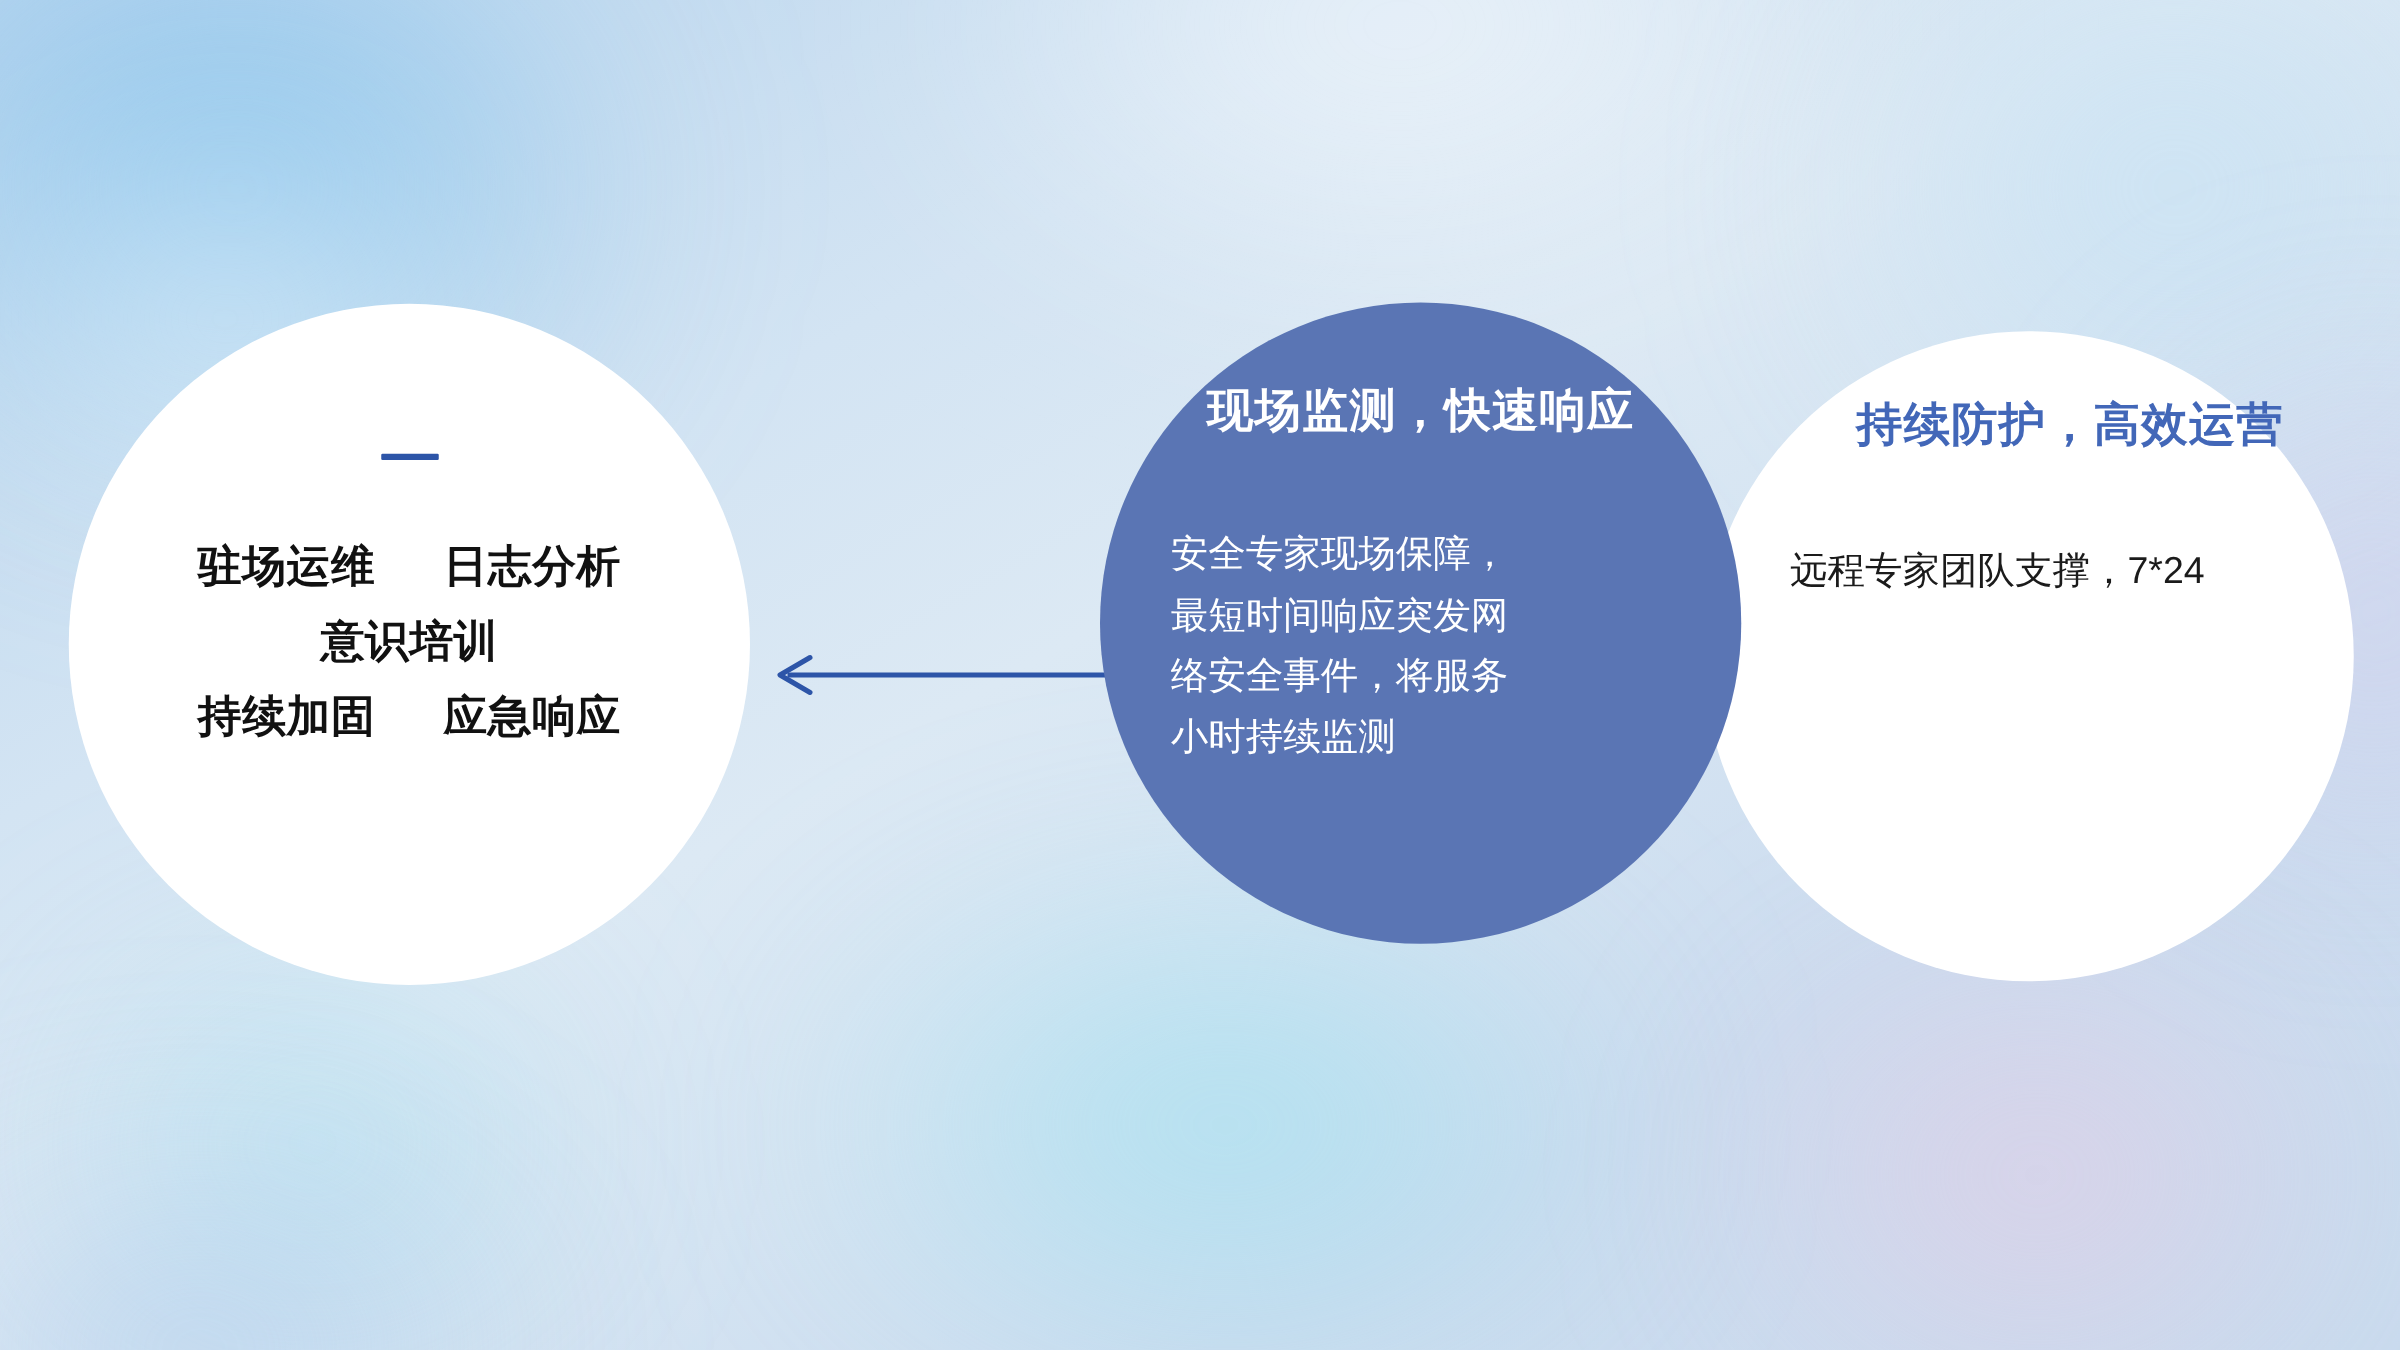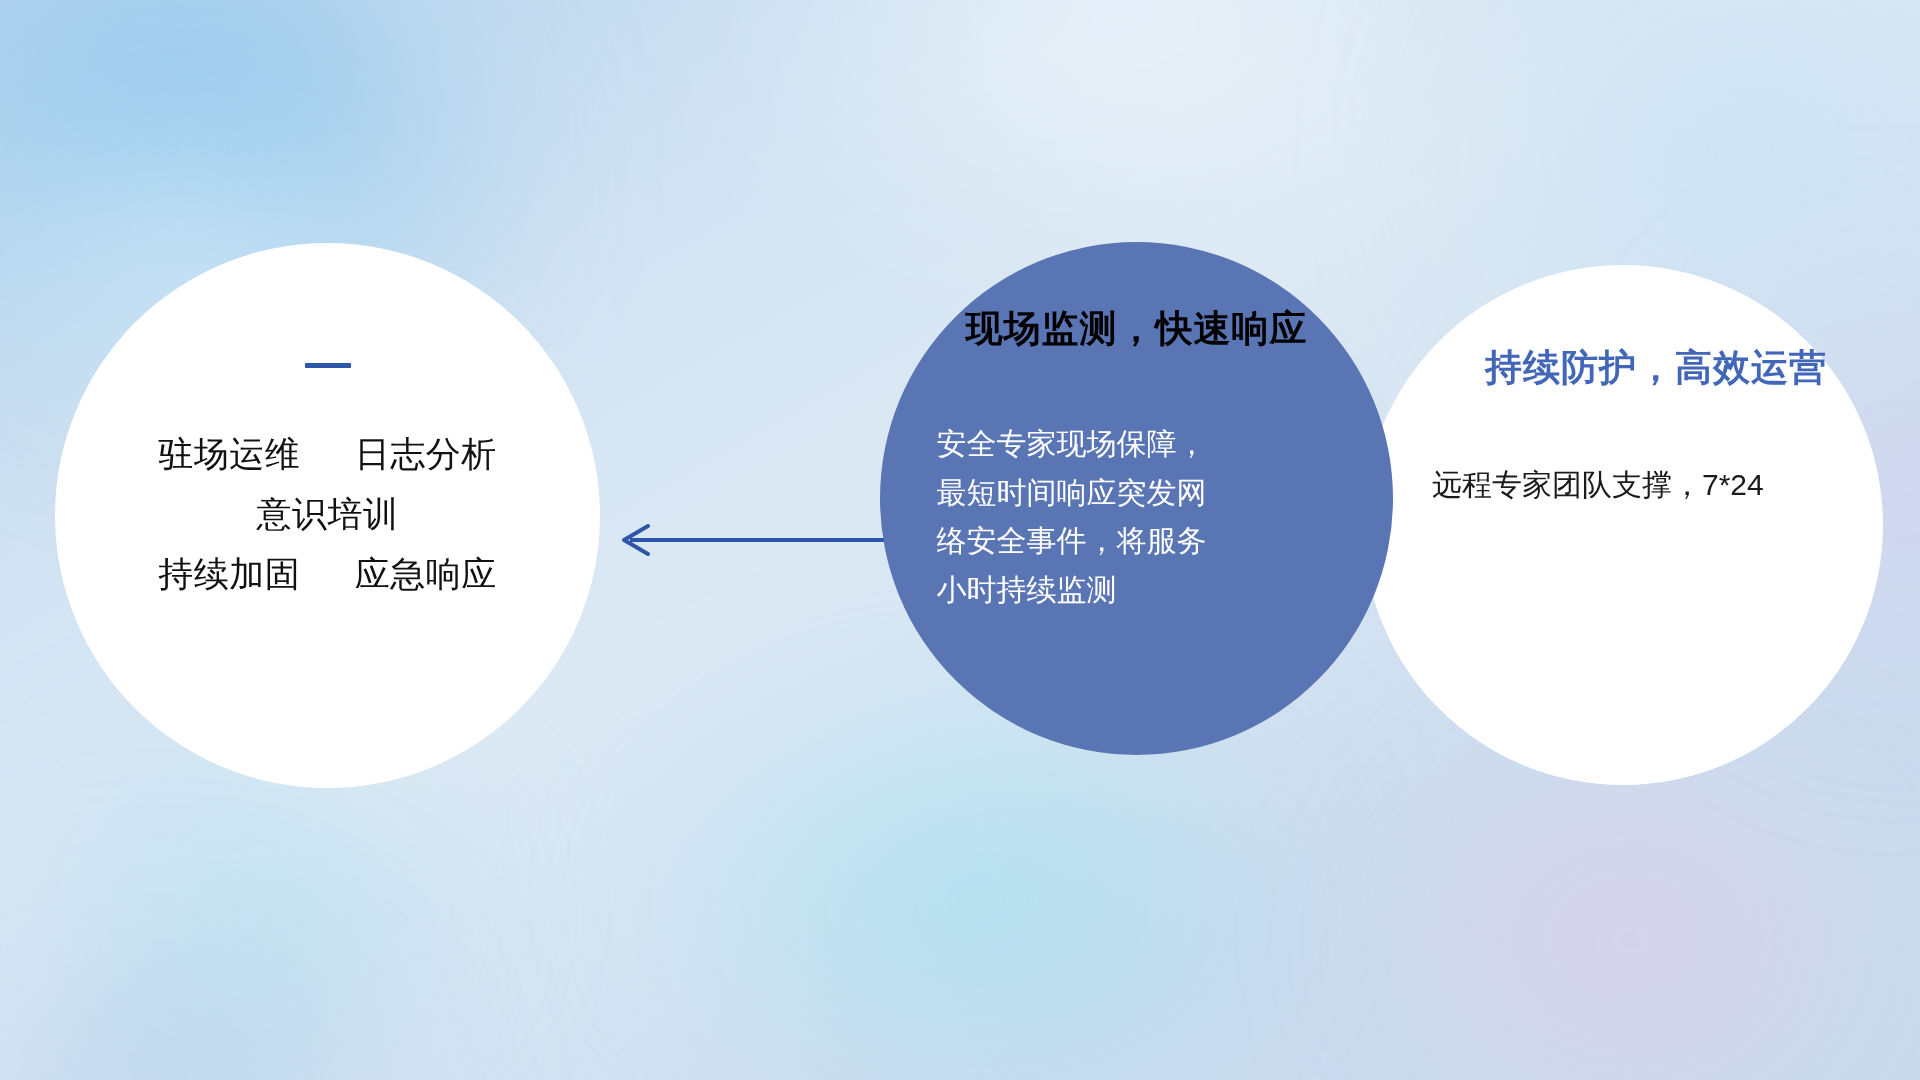--- a/index.html
+++ b/index.html
@@ -140,30 +140,30 @@
   .dash {
     width: 46px;
     height: 5px;
     background: #2d55a8;
     border-radius: 1px;
     margin-bottom: 56px;
   }
   .left-lines {
     text-align: center;
     color: #111111;
-    font-weight: normal;
+    font-weight: bold;
     font-size: 35px;
     line-height: 1.72;
     letter-spacing: 0.5px;
   }
   .left-lines .gap { display:inline-block; width: 34px; }
 
   
   .mid-title {
-    color: #000000;
+    color: #ffffff;
     font-weight: bold;
     font-size: 37px;
     letter-spacing: 1px;
     white-space: nowrap;
     margin-bottom: 66px;
     text-align: center;
   }
   .mid-body {
     color: #ffffff;
     font-size: 30px;
@@ -175,21 +175,20 @@
   
   .right-title {
     color: #4267b8;
     font-weight: bold;
     font-size: 37px;
     letter-spacing: 1px;
     white-space: nowrap;
     margin-bottom: 68px;
     text-align: center;
     padding-left: 66px;
-    margin-top: 28px;
   }
   .right-body {
     color: #1b1b1b;
     font-size: 30px;
     line-height: 1.62;
     text-align: left;
     width: 430px;
     padding-left: 48px;
   }
 </style>

